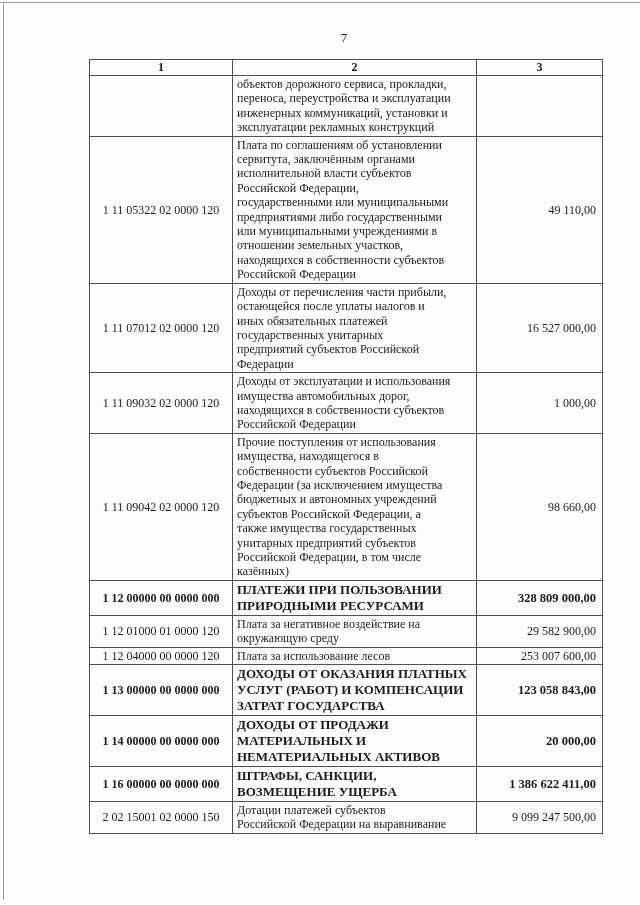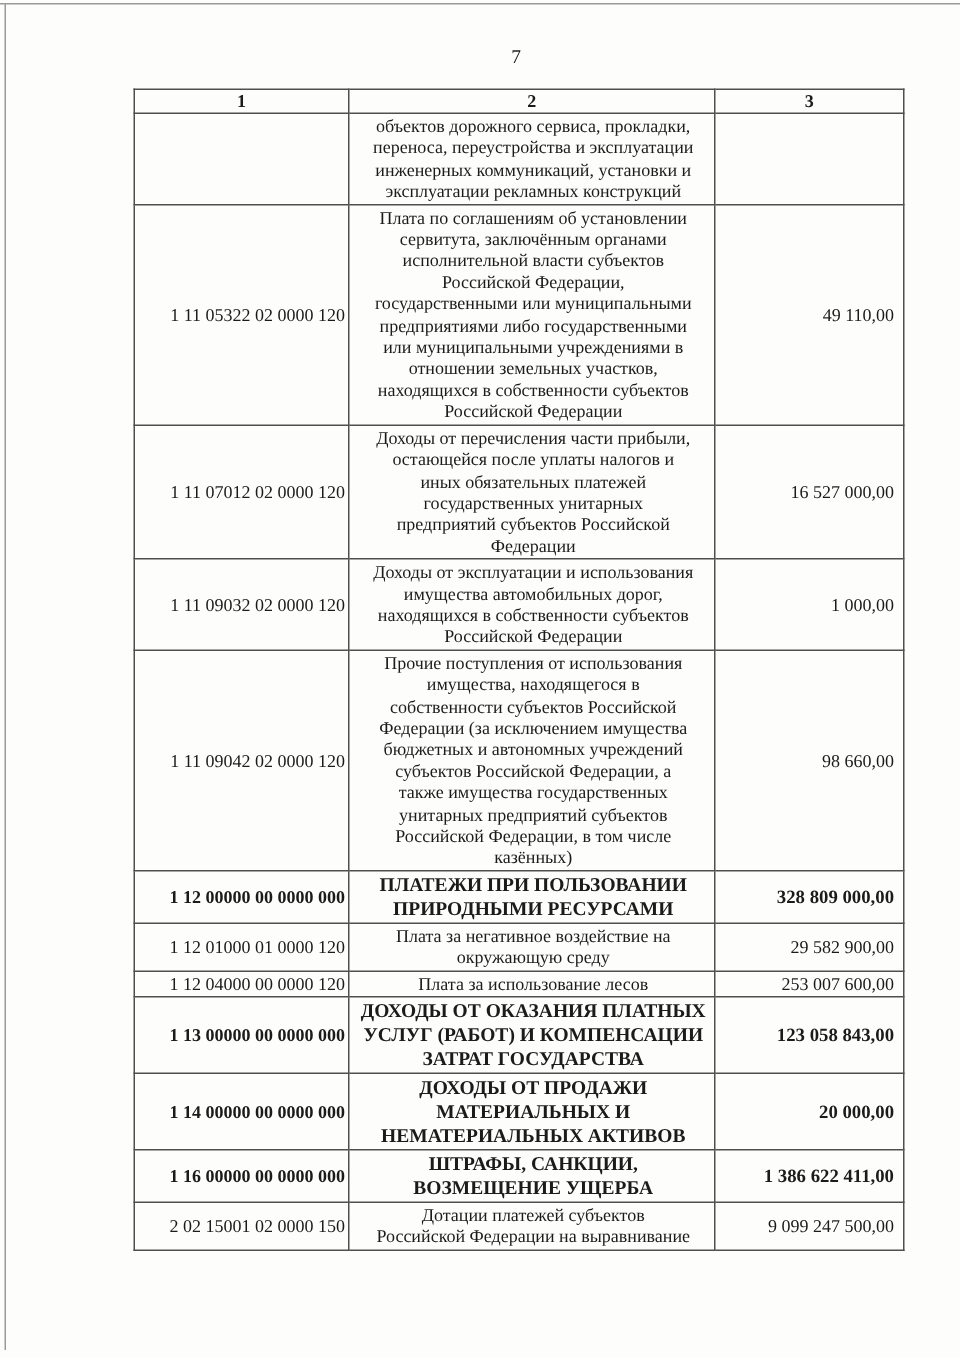--- a/index.html
+++ b/index.html
@@ -53,27 +53,27 @@
     text-align: center;
     font-weight: bold;
     height: 15px;
     padding: 0;
     line-height: 15px;
   }
   .w-code   { width: 142px; }
   .w-name   { width: 243px; }
   .w-amount { width: 125px; }
   td.code {
-    text-align: right;
+    text-align: center;
     white-space: nowrap;
     padding: 0 2px;
     line-height: 14px;
   }
   td.name {
-    text-align: center;
+    text-align: left;
     padding: 1px 2px 1px 4px;
     line-height: 14.4px;
     white-space: pre-line;
     margin-left: 20px;
   }
   td.amount {
     text-align: right;
     padding: 0 6px 0 2px;
     white-space: nowrap;
     line-height: 14px;

